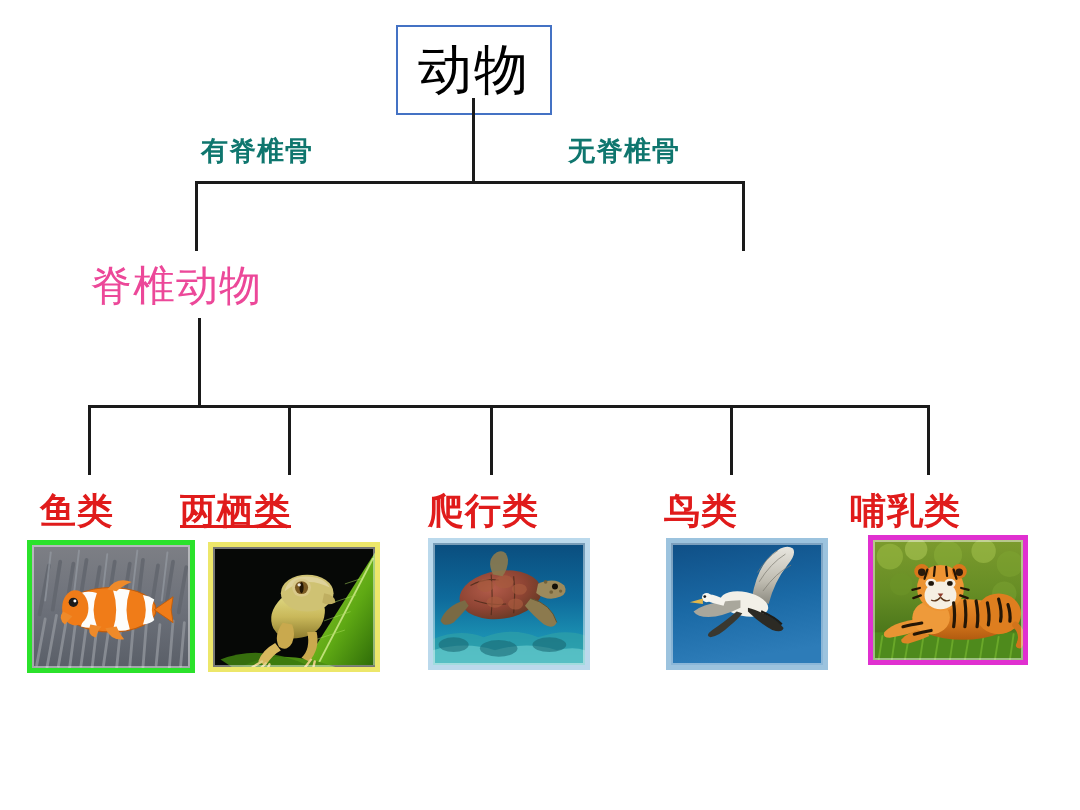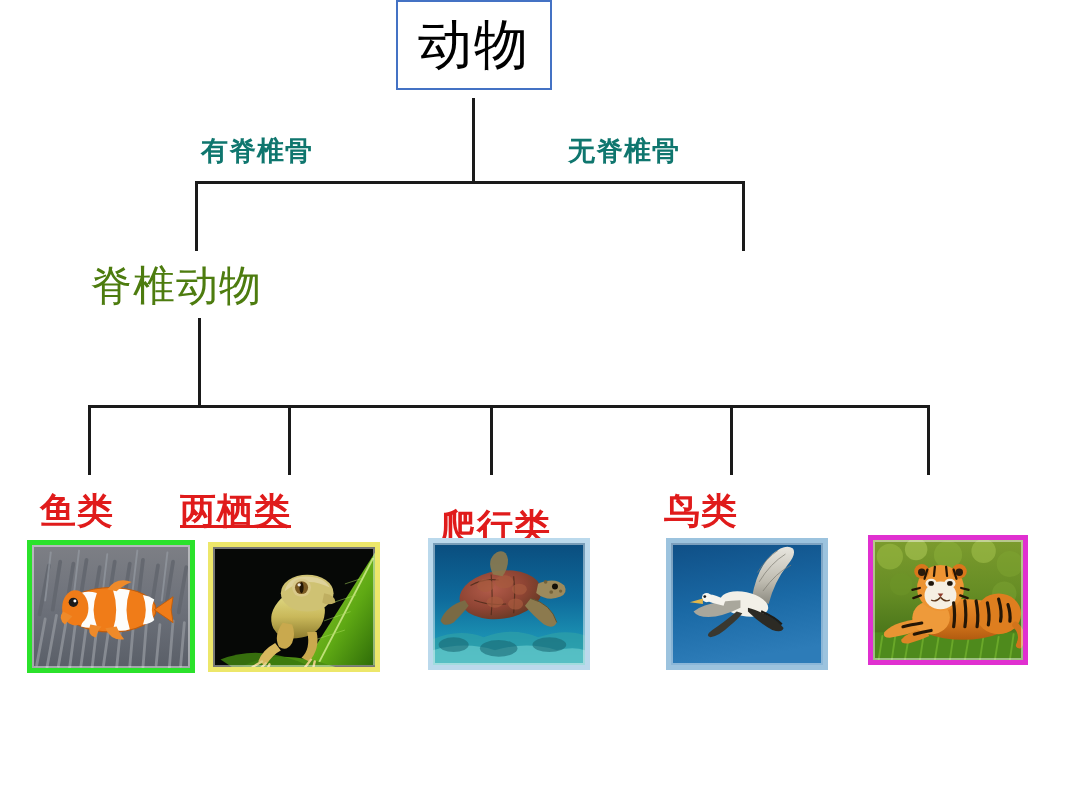--- a/index.html
+++ b/index.html
@@ -30,21 +30,21 @@
     font-family: "DejaVu Serif", serif;
     font-size: 54px;
     line-height: 1;
     color: #000000;
     letter-spacing: 2px;
   }
   .level2-label {
     position: absolute;
     font-family: "DejaVu Serif", serif;
     font-size: 42px;
-    color: #4d7c0f;
+    color: #ec4899;
     white-space: nowrap;
     letter-spacing: 1px;
     text-align: center;
   }
   .edge-label {
     position: absolute;
     font-family: "DejaVu Serif", serif;
     font-weight: bold;
     font-size: 27px;
     color: #0f766e;
@@ -92,21 +92,21 @@
     inset: 0;
     pointer-events: none;
     box-shadow: inset 0 0 0 2px rgba(255,255,255,0.45);
   }
 </style>
 </head>
 <body>
 
 <div id="canvas">
 
-  <div class="node-box" style="left:396px; top:0; width:156px; height:90px;">
+  <div class="node-box" style="left:396px; top:25px; width:156px; height:90px;">
     <span class="root-label">动物</span>
   </div>
 
   <div class="line-v" style="left:472px; top:98px; height:86px;"></div>
 
   <div class="line-h" style="left:195px; top:181px; width:550px;"></div>
 
   <div class="line-v" style="left:195px; top:181px; height:70px;"></div>
   <div class="line-v" style="left:742px; top:181px; height:70px;"></div>
 
@@ -120,22 +120,23 @@
   <div class="line-h" style="left:88px; top:405px; width:842px;"></div>
 
   <div class="line-v" style="left:88px; top:405px; height:70px;"></div>
   <div class="line-v" style="left:288px; top:405px; height:70px;"></div>
   <div class="line-v" style="left:490px; top:405px; height:70px;"></div>
   <div class="line-v" style="left:730px; top:405px; height:70px;"></div>
   <div class="line-v" style="left:927px; top:405px; height:70px;"></div>
 
   <div class="leaf-label" style="left:40px; top:487px; width:96px;">鱼类</div>
   <div class="leaf-label" style="left:180px; top:487px; width:150px;text-decoration:underline;">两栖类</div>
-  <div class="leaf-label" style="left:440px; top:487px; width:150px;margin-top:16px;">爬行类</div>
+  <div class="leaf-label" style="left:428px; top:487px; width:150px;">爬行类</div>
   <div class="leaf-label" style="left:664px; top:487px; width:100px;font-family:Liberation Serif, serif;">鸟类</div>
+  <div class="leaf-label" style="left:850px; top:487px; width:156px;">哺乳类</div>
 
   <div class="photo-frame" style="left:27px; top:540px; width:168px; height:133px; border-color:#2BE22B;">
     <div class="photo-inner">
       <svg viewBox="0 0 168 133" preserveAspectRatio="none">
         <defs>
           <linearGradient id="anemoneBg" x1="0" y1="0" x2="0" y2="1">
             <stop offset="0%" stop-color="#7d7f85"></stop>
             <stop offset="50%" stop-color="#6d717a"></stop>
             <stop offset="100%" stop-color="#5a5f68"></stop>
           </linearGradient>

